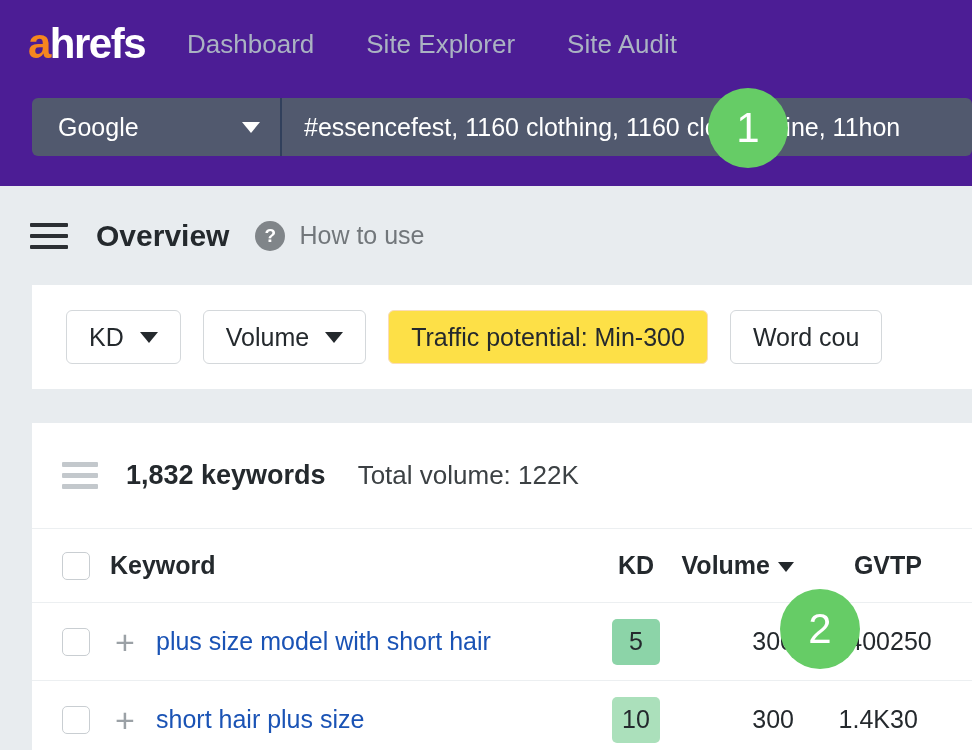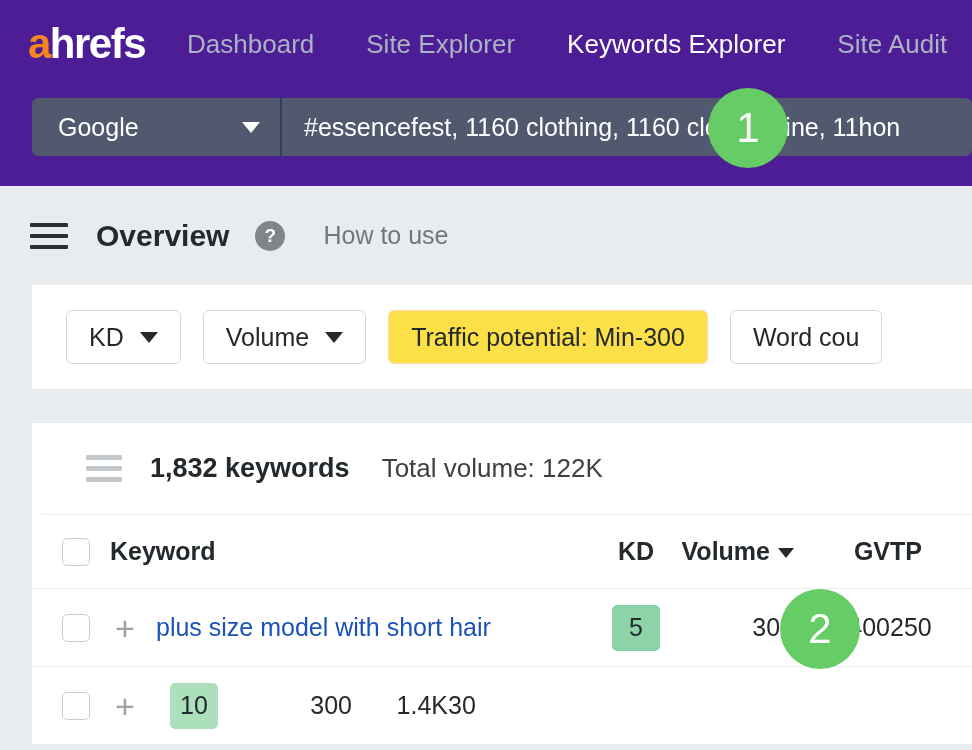--- a/index.html
+++ b/index.html
@@ -153,21 +153,20 @@
     font-size: 19px;
     font-weight: bold;
     display: flex;
     align-items: center;
     justify-content: center;
     margin-right: 14px;
   }
   .howto {
     font-size: 25px;
     color: #72777b;
-    margin-left: 24px;
   }
 
   
   .panel {
     background: #ffffff;
     margin-left: 32px;
     width: 940px;
   }
   .filter-panel {
     height: 104px;
@@ -199,26 +198,25 @@
   .filter-btn.active {
     background: #fde047;
     border-color: #fadcb8;
     color: #24292d;
   }
 
   .gap-row { height: 34px; }
 
   
   .summary-row {
-    height: 92px;
-    display: flex;
-    align-items: center;
-    padding-left: 44px;
+    height: 106px;
+    display: flex;
+    align-items: center;
+    padding-left: 30px;
     border-bottom: 1px solid #eceff1;
-    margin-left: 10px;
   }
   .list-icon {
     width: 36px;
     display: flex;
     flex-direction: column;
     gap: 6px;
     margin-right: 28px;
   }
   .list-icon span {
     display: block;
@@ -313,21 +311,20 @@
 </head>
 <body>
 
 <div class="topnav">
 
   <div class="nav-row">
     <div class="logo"><span class="a">a</span><span>hrefs</span></div>
     <div class="nav-links">
       <div class="nav-link">Dashboard</div>
       <div class="nav-link">Site Explorer</div>
-      <div class="nav-link active">Keywords Explorer</div>
       <div class="nav-link">Site Audit</div>
     </div>
   </div>
 
   <div class="search-row">
     <div class="engine-select">
       <span>Google</span>
       <span class="caret"></span>
     </div>
     <div class="divider-v"></div>
@@ -397,20 +394,21 @@
       <div class="col-kw">plus size model with short hair</div>
       <div class="col-kd"><span class="kd-badge">5</span></div>
       <div class="col-vol td">300</div>
       <div class="col-gv td">400</div>
       <div class="col-tp td">250</div>
     </div>
 
     <div class="tbl-row">
       <div class="chk"></div>
       <div class="plus-icon">+</div>
+      <div class="col-kw">short hair plus size</div>
       <div class="col-kd"><span class="kd-badge lvl2">10</span></div>
       <div class="col-vol td">300</div>
       <div class="col-gv td">1.4K</div>
       <div class="col-tp td">30</div>
     </div>
 
   </div>
 </div>
 
 </body></html>

